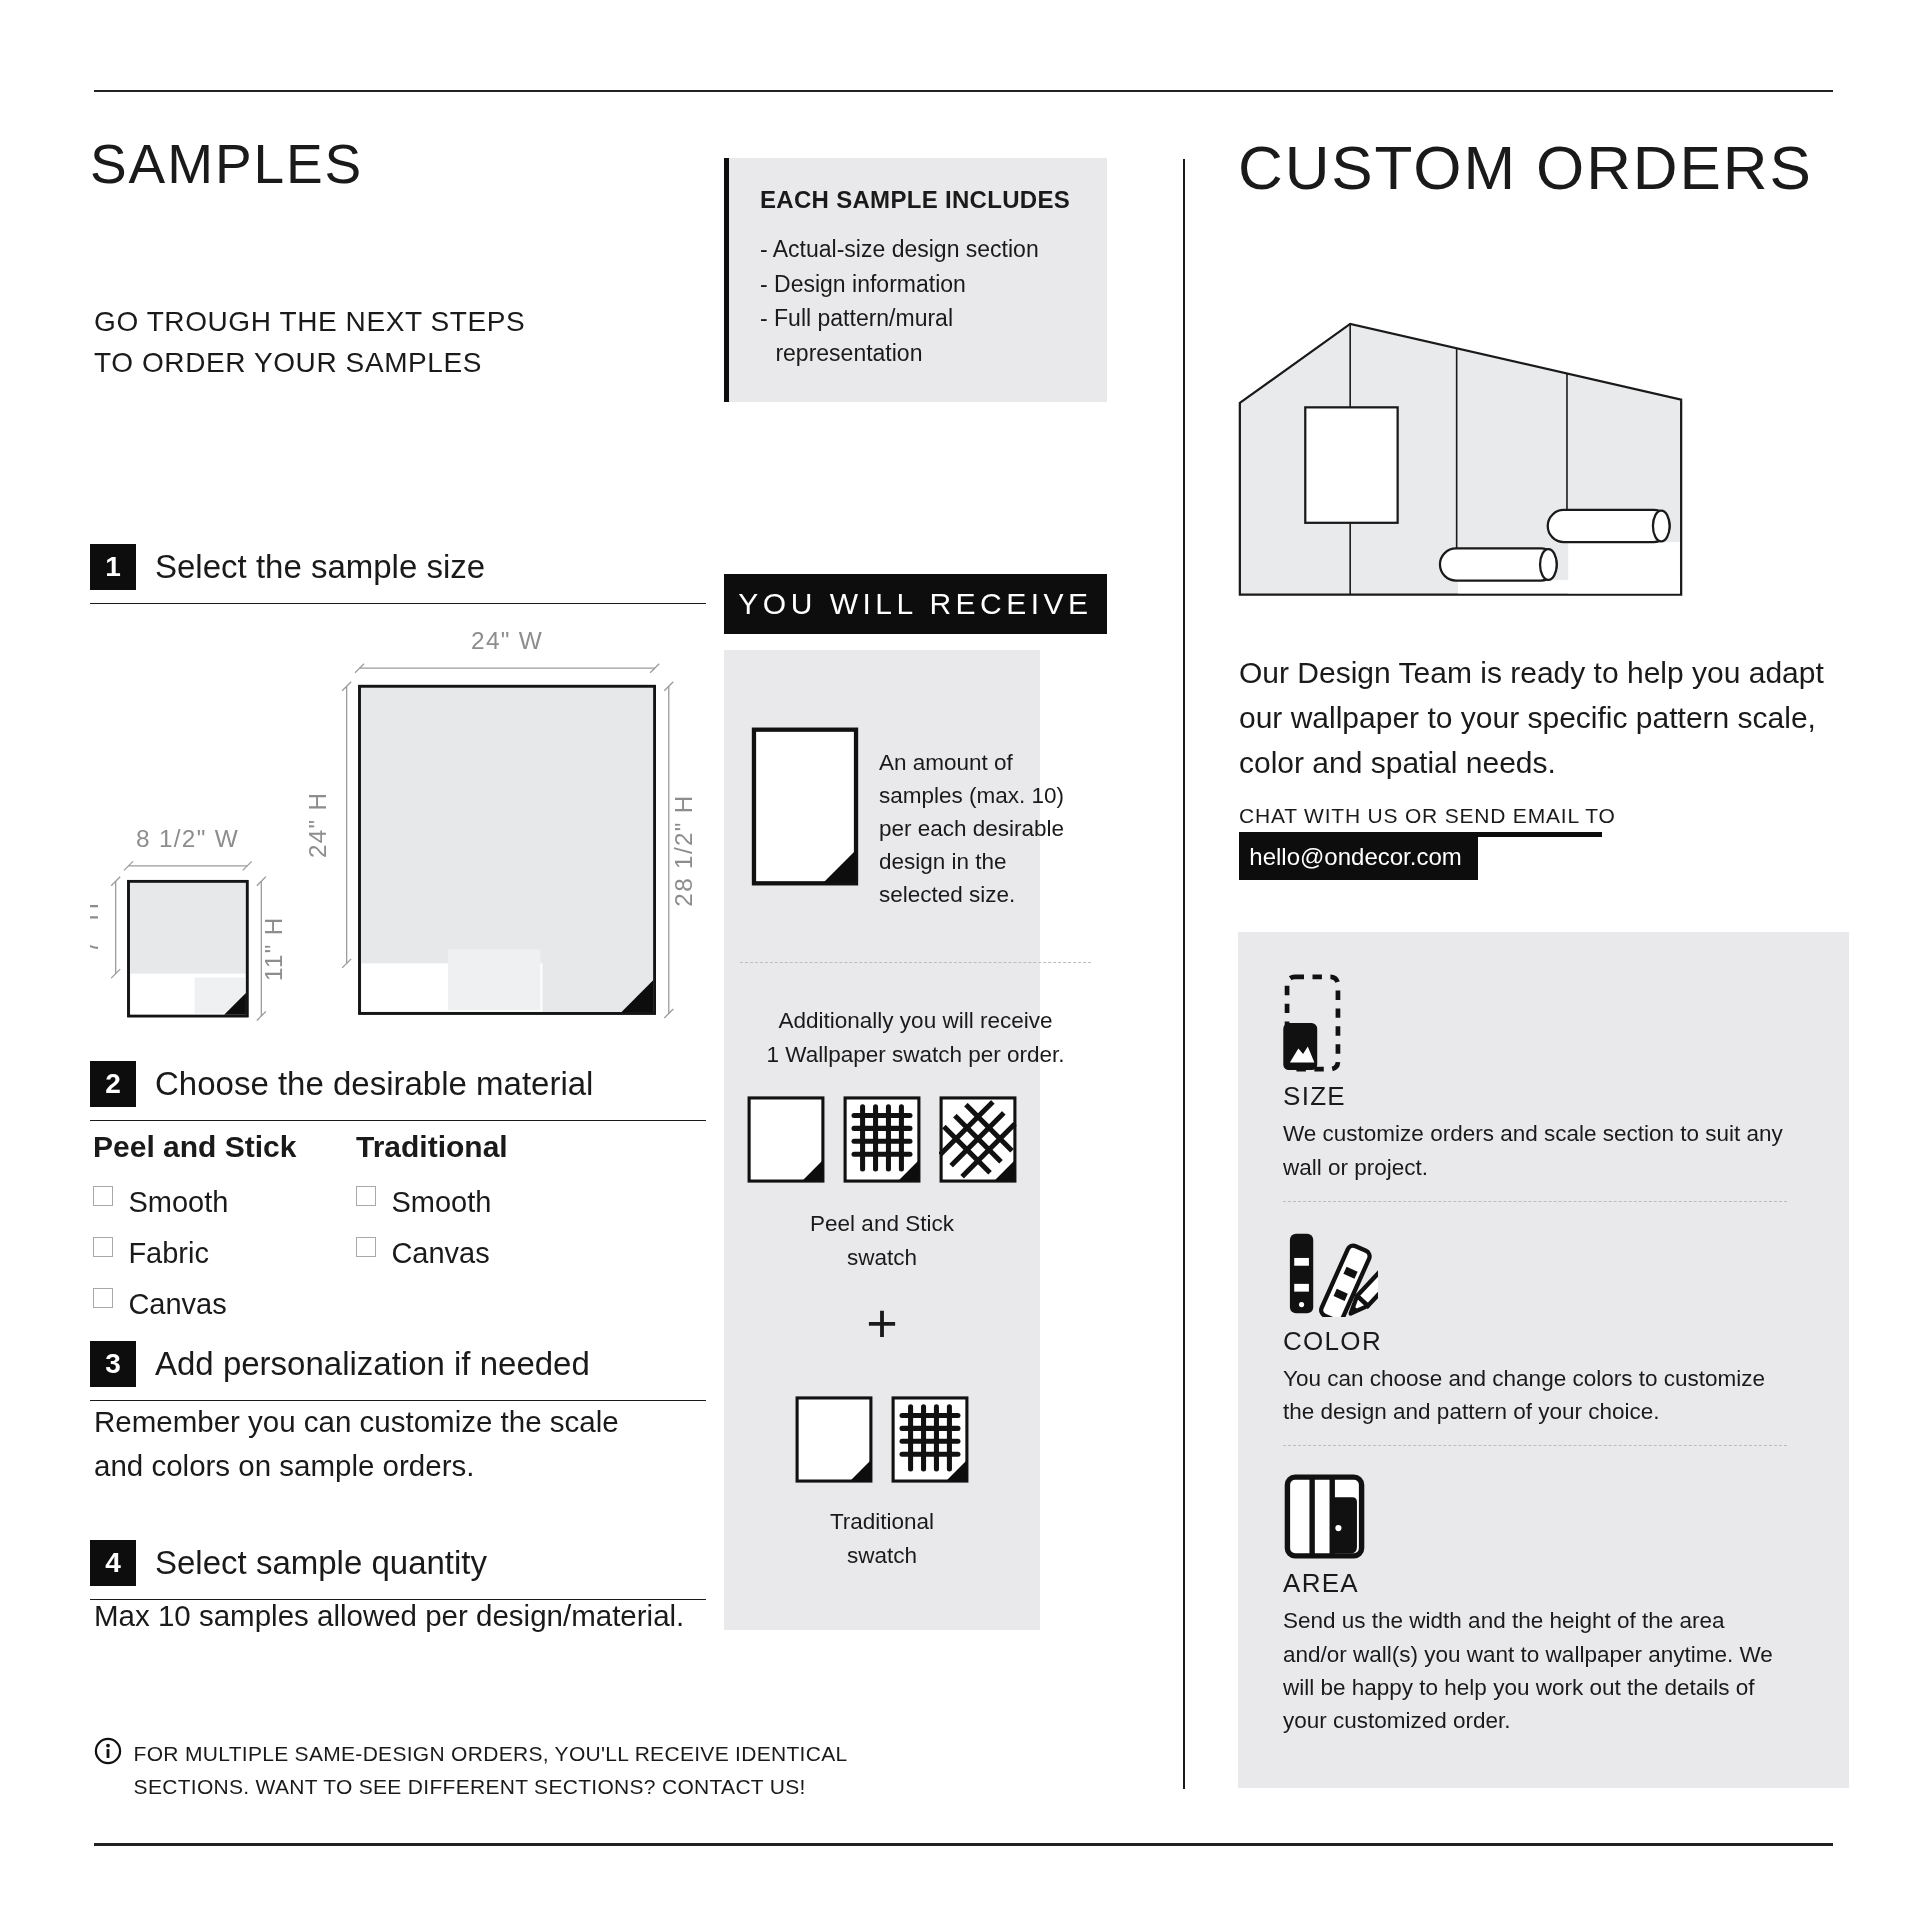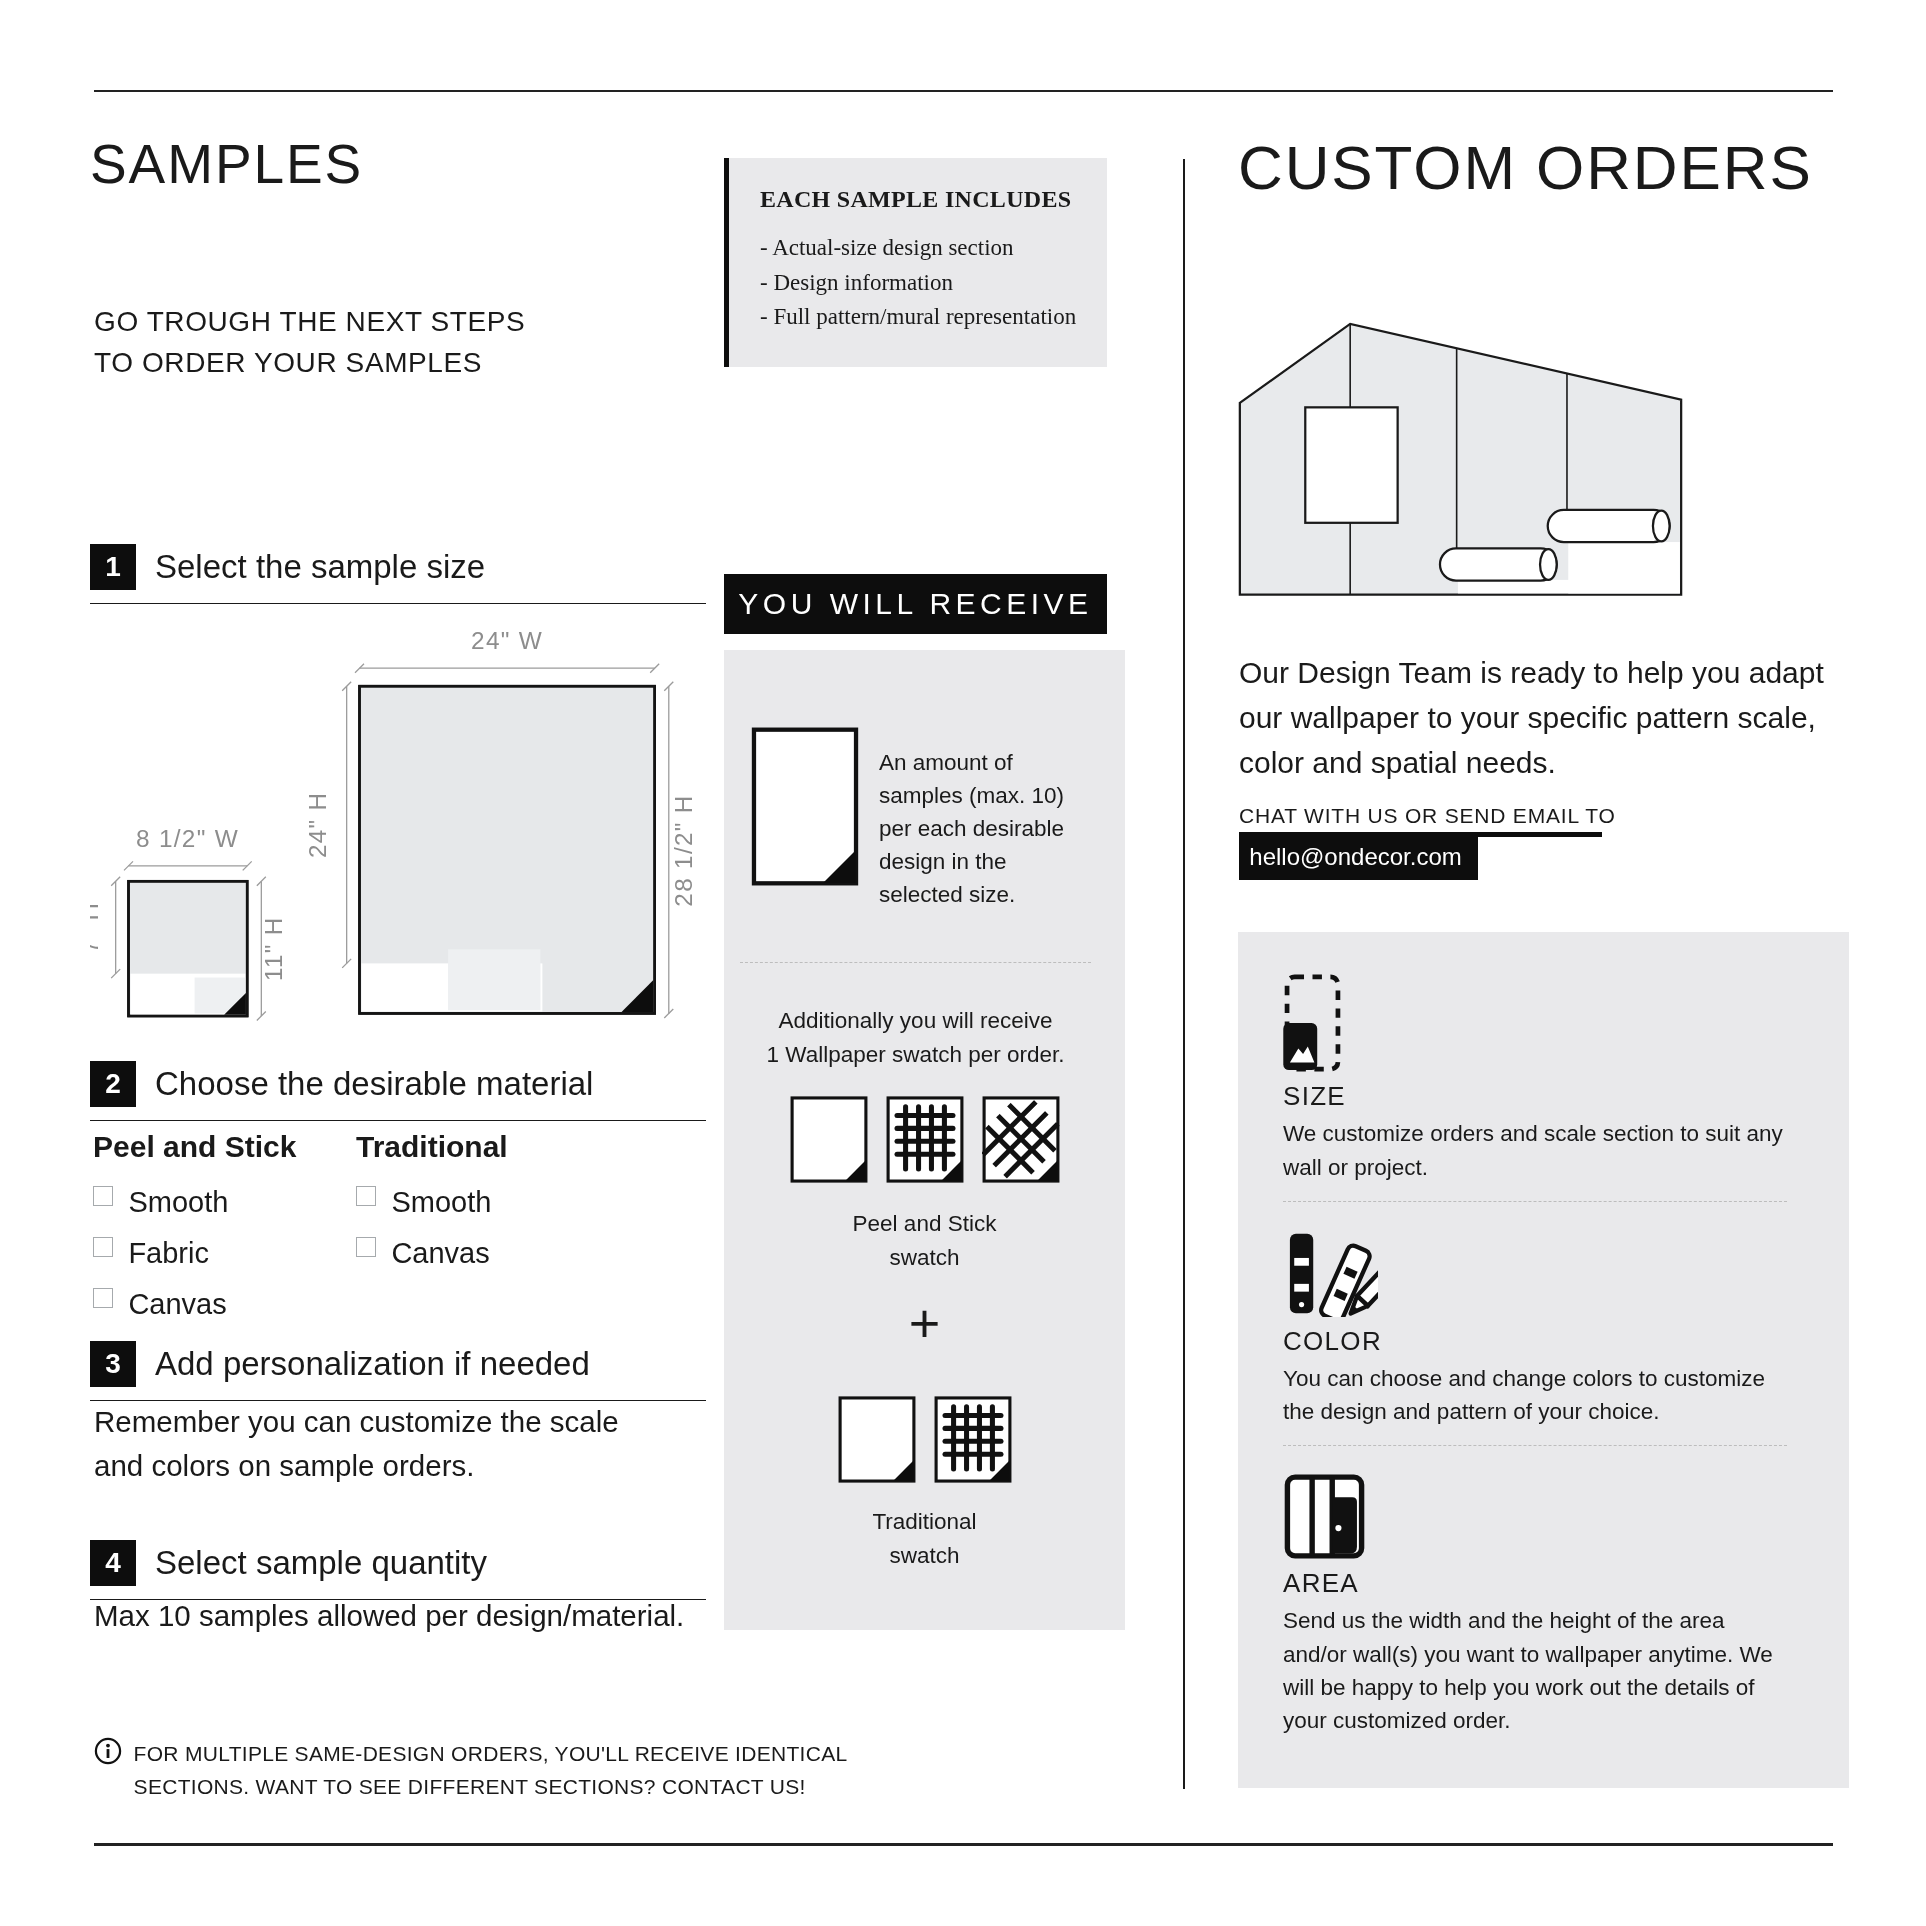--- a/index.html
+++ b/index.html
@@ -35,29 +35,29 @@
   .checkbox{width:18px;height:18px;border:1.9px solid #a6aaad;background:#fff;flex:0 0 auto;}
 
   #step3-text{left:94px;top:1400px;width:597px;font-size:29.5px;font-weight:300;line-height:1.5;}
   #step4-text{left:94px;top:1599px;width:616px;font-size:29.5px;font-weight:300;}
 
   #note{left:94px;top:1737px;display:flex;gap:11.6px;max-width:835px;align-items:flex-start;}
   #note .note-text{font-size:21px;line-height:1.55;letter-spacing:0.3px;margin-top:1.3px;}
 
   
   #includes-box{left:724px;top:158px;width:383px;box-sizing:border-box;background:#e9e9eb;
-    border-left:5.8px solid #0d0d0d;padding:28px 26px 32px 31px;font-family:Liberation Serif, serif;}
+    border-left:5.8px solid #0d0d0d;padding:28px 26px 32px 31px;}
   #includes-box h2{margin:0 0 18px 0;font-size:24px;font-weight:600;letter-spacing:0.3px;}
   #includes-box ul{margin:0;padding:0;list-style:none;font-size:23px;font-weight:300;line-height:1.5;}
   #includes-box li{padding-left:15.4px;text-indent:-15.4px;}
   #includes-box li::before{content:"- ";}
 
   #receive-bar{left:724px;top:574px;width:383px;height:60px;background:#0d0d0d;color:#fff;
     display:flex;align-items:center;justify-content:center;font-size:30px;font-weight:300;letter-spacing:4.5px;}
-  #receive-panel{left:724px;top:650px;width:401px;height:980px;background:#e9e9eb;}
+  #receive-panel{left:724px;top:650px;width:316px;height:980px;background:#e9e9eb;}
   #receive-panel .paper{position:absolute;left:27px;top:77px;}
   #receive-panel .receive-text{position:absolute;left:155px;top:96px;width:212px;font-size:22.5px;
     font-weight:300;line-height:1.47;}
   #receive-panel .dash{position:absolute;left:16px;top:312px;width:351px;border-top:1.3px dashed #bdbdbd;}
   #receive-panel .additional{position:absolute;left:31px;top:354px;width:321px;text-align:center;
     font-size:22.5px;font-weight:300;line-height:1.5;}
   .swatch-row{position:absolute;left:0;width:100%;display:flex;justify-content:center;gap:18px;}
   #row-peel{top:446px;} #row-trad{top:746px;}
   .swatch-label{position:absolute;left:0;width:100%;text-align:center;font-size:22.5px;font-weight:300;line-height:1.5;}
   #peel-label{top:557px;} #trad-label{top:855px;}

